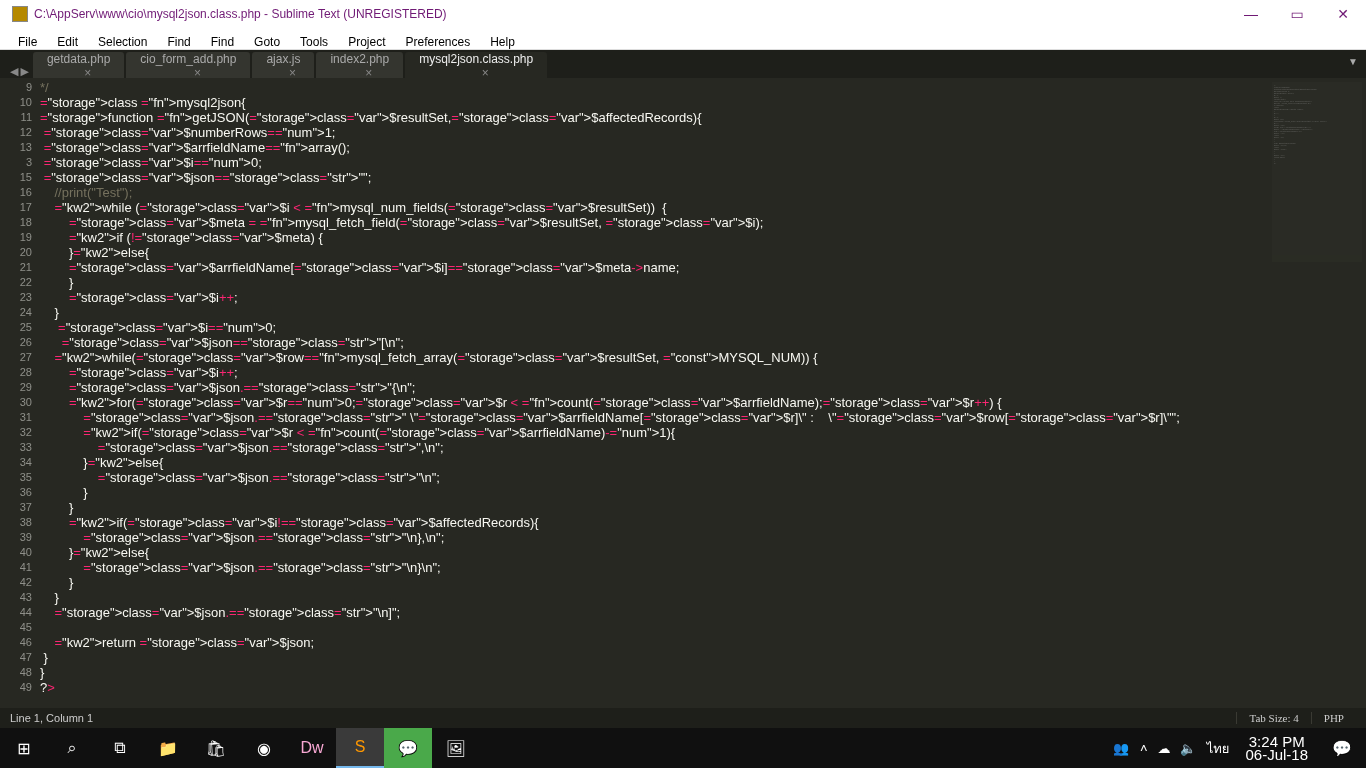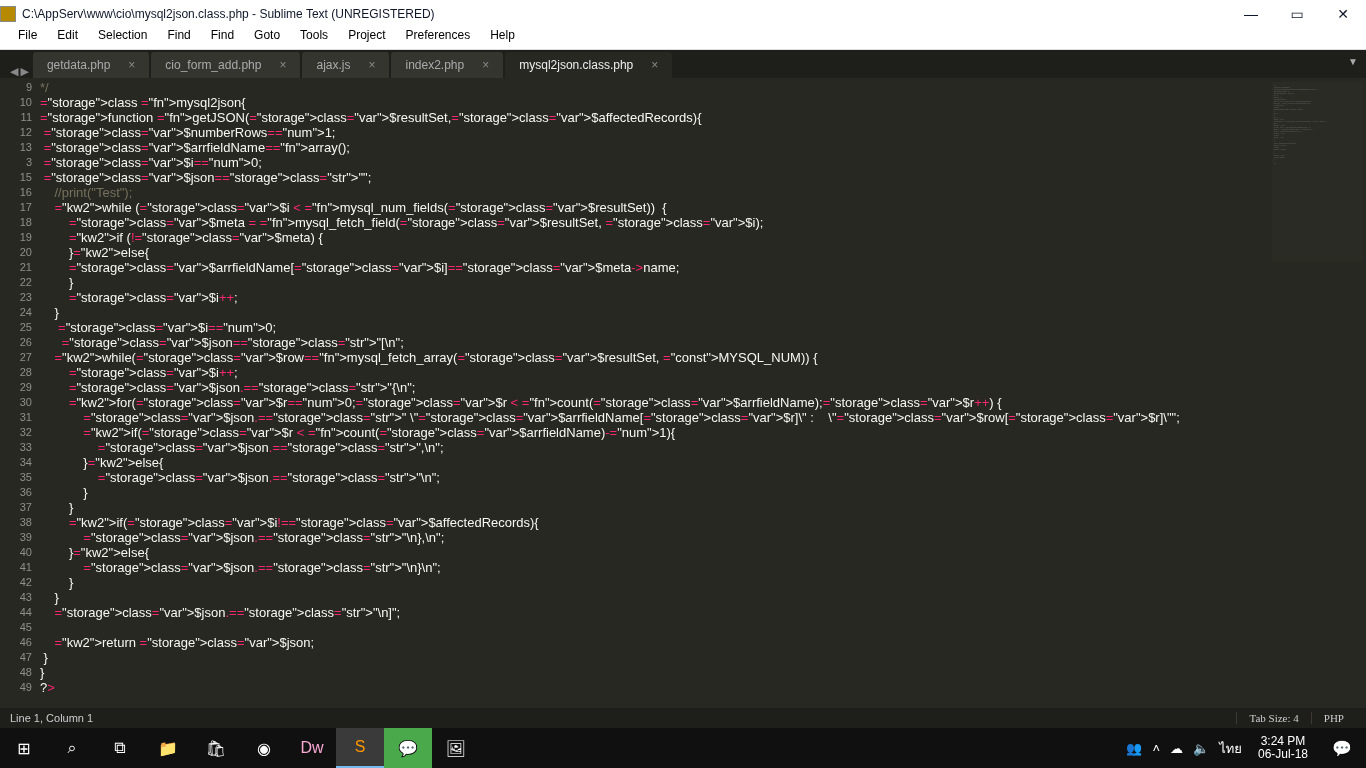--- a/index.html
+++ b/index.html
@@ -1,29 +1,29 @@
 <!DOCTYPE html>
 <html><head>
 <meta charset="utf-8">
 <style>
 * { margin: 0; padding: 0; box-sizing: border-box; font-family: "Segoe UI", Tahoma, sans-serif; }
 html, body { width: 1366px; height: 768px; overflow: hidden; background: #272822; }
 
-.titlebar { height: 28px; background: #fff; display: flex; align-items: center; padding-left: 0; color: #0f172a; font-size: 12px; }
+.titlebar { height: 28px; background: #fff; display: flex; align-items: center; padding-left: 12px; color: #701a75; font-size: 12px; }
 .titlebar .app-icon { width: 16px; height: 16px; background: #b58900; margin-right: 6px; display:inline-block; border:1px solid #888;}
 .titlebar .title { flex: 1; }
 .titlebar .win-btns { display: flex; }
 .titlebar .win-btn { width: 46px; height: 28px; display: flex; align-items: center; justify-content: center; font-size: 14px; }
 
-.menubar { height: 22px; background: #fff; display: flex; align-items: flex-start; padding-left: 8px; font-size: 12px; color: #000; border-bottom:1px solid #ddd;}
+.menubar { height: 22px; background: #fff; display: flex; align-items: flex-end; padding-left: 8px; font-size: 12px; color: #000; border-bottom:1px solid #ddd;}
 .menubar .menu-item { padding: 0 10px; cursor: default; }
 
 .tabrow { height: 28px; background: #1e1f1a; display: flex; align-items: flex-end; padding-left: 6px; position: relative;}
 .tabrow .nav-arrows { display:flex; align-items:center; padding:0 4px; color:#888; font-size:11px; gap:2px;}
-.tabrow .tab { height: 26px; padding: 0 14px; display: flex; align-items: center; color: #aaa; font-size: 12px; position: relative; background:#34352f; margin-right:2px; border-top-left-radius:3px; border-top-right-radius:3px;}
+.tabrow .tab { height: 26px; padding: 0 14px; display: flex; align-items: center; color: #aaa; font-size: 12px; position: relative; background:#34352f; margin-right:2px; border-top-left-radius:3px; border-top-right-radius:3px;flex-direction:column;}
 .tabrow .tab.active { background: #272822; color: #eee; align-items: center; }
 .tabrow .tab .close { margin-left: 18px; font-size: 12px; color: #888; }
 .tabrow .menu-caret { position:absolute; right:8px; top:6px; color:#aaa; font-size:10px;}
 
 .editor { display: flex; height: calc(768px - 28px - 22px - 28px - 20px - 40px); background: #272822; font-family: Consolas, "Courier New", monospace; font-size: 13px; position:relative;}
 .gutter { width: 40px; background: #272822; color: #8f908a; text-align: right; padding-right: 8px; line-height: 15px; font-size:11px; padding-top:2px;}
 .gutter div { height: 15px; }
 .code { flex: 1; color: #f8f8f2; line-height: 15px; white-space: pre; padding-top:2px;}
 .code .line{height:15px;}
 
@@ -33,21 +33,21 @@
 
 .statusbar { height: 20px; background: #1e1f1a; color: #ccc; font-size: 11px; display: flex; align-items: center; padding: 0 10px; }
 .statusbar .left { flex: 1; }
 .statusbar .seg { padding: 0 12px; border-left:1px solid #3a3a33;font-family:Liberation Serif, serif;}
 
 .taskbar { height: 40px; background: #101010; display: flex; align-items: center; color: #fff; }
 .taskbar .tb-item { width: 48px; height: 40px; display: flex; align-items: center; justify-content: center; font-size: 16px; }
 .taskbar .tb-item.active { background: #3a3a3a; border-bottom:2px solid #76b9ed;}
 .taskbar .tb-item.highlight{ background:#4aa94a;}
 .taskbar .spacer { flex: 1; }
-.taskbar .clock { text-align: center; font-size: 12px; line-height: 13px; padding: 0 10px; }
+.taskbar .clock { text-align: center; font-size: 15px; line-height: 13px; padding: 0 10px; }
 .taskbar .tray { display:flex; align-items:center; gap:10px; padding-right:6px; font-size:13px;}
 </style>
 </head>
 <body>
 
 <div class="titlebar">
   <span class="app-icon"></span>
   <span class="title">C:\AppServ\www\cio\mysql2json.class.php - Sublime Text (UNREGISTERED)</span>
   <div class="win-btns">
     <div class="win-btn">—</div>

